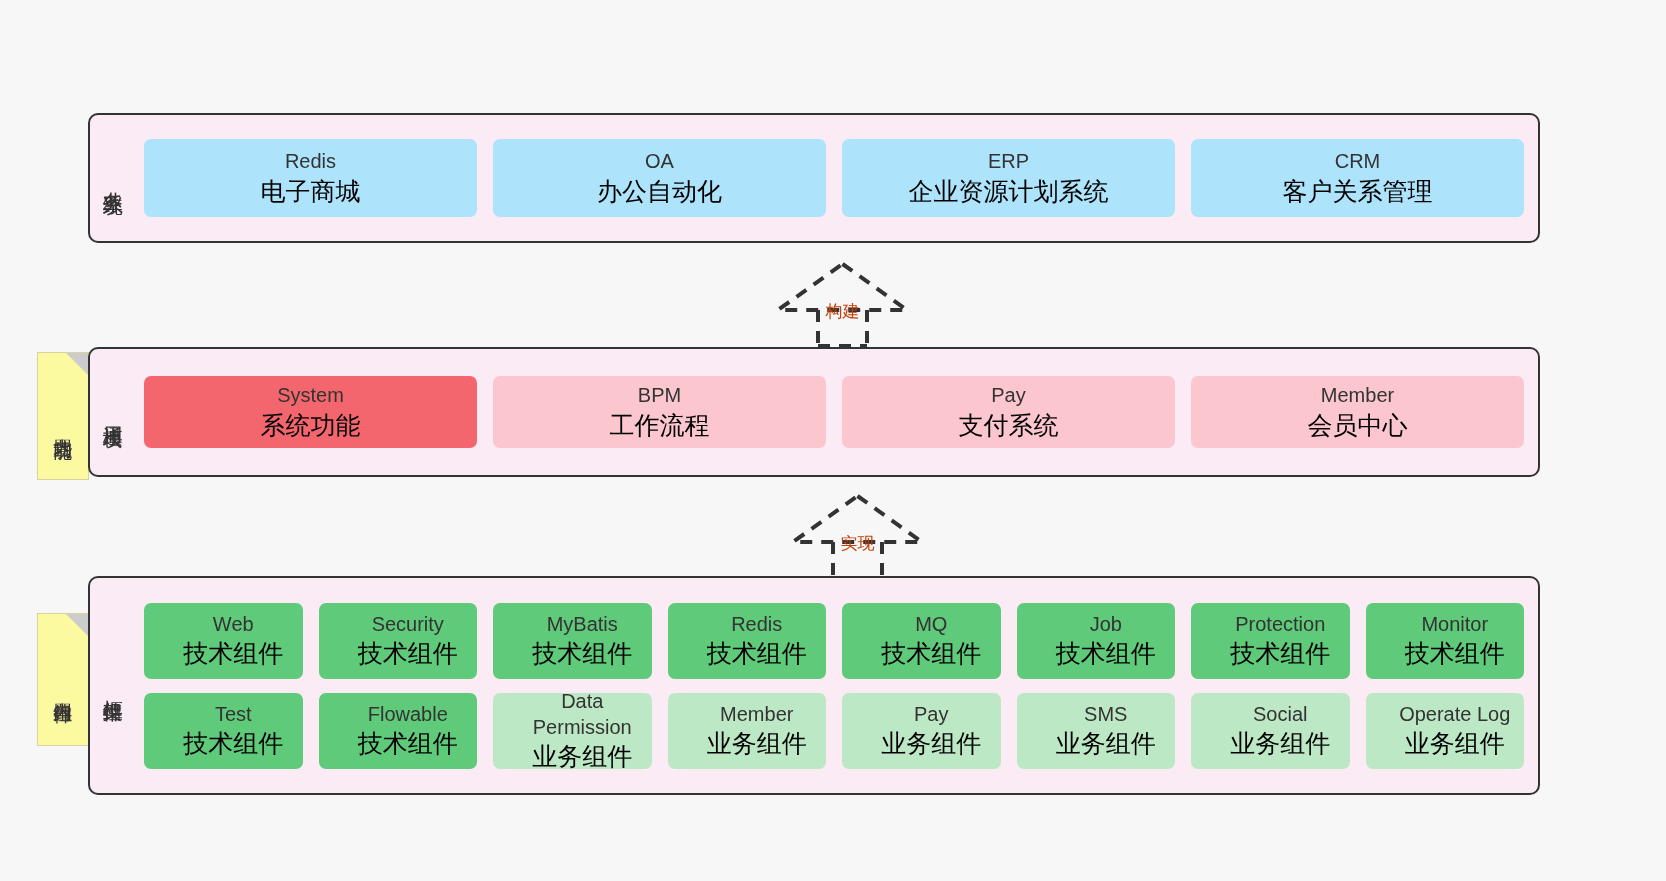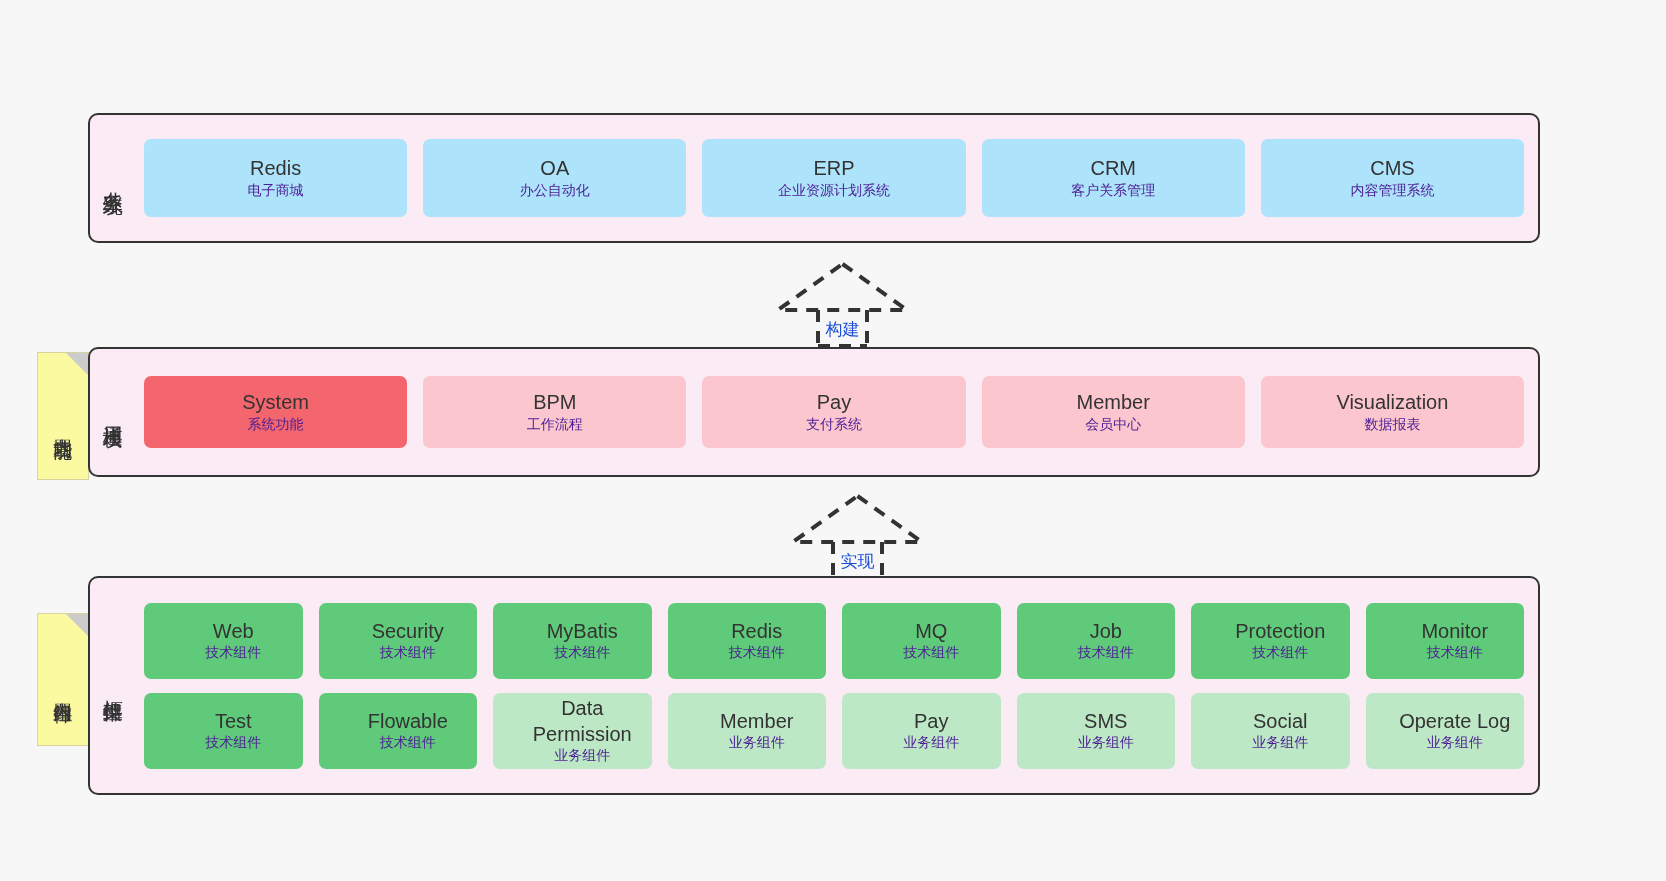--- a/index.html
+++ b/index.html
@@ -78,22 +78,22 @@
     box-sizing: border-box;
     padding: 6px 4px;
     line-height: 1.28;
   }
   .card .en {
     font-size: 20px;
     color: #333333;
     white-space: nowrap;
   }
   .card .cn {
-    font-size: 14px;
-    color: #4c1d95;
+    font-size: 25px;
+    color: #000000;
     white-space: nowrap;
   }
   .card.wrap .en { white-space: normal; }
 
   .card.blue      { background: #ade3fb; }
   .card.red       { background: #f4666d; }
   .card.pink      { background: #fbc6cd; }
   .card.green     { background: #5fca79; }
   .card.lightgreen{ background: #bde8c5; }
 
@@ -136,24 +136,24 @@
   
   .connector {
     position: absolute;
     width: 200px;
     height: 110px;
   }
   .connector svg { display: block; overflow: visible; }
   .connector-label {
     position: absolute;
     left: 0; right: 0;
-    top: 60px;
+    top: 42px;
     text-align: center;
     font-size: 17px;
-    color: #1d4ed8;
+    color: #c2410c;
     pointer-events: none;
     background: transparent;
   }
 </style>
 </head>
 <body>
 
 <div class="canvas">
 
   <div class="layer layer-business" style="left:88px; top:113px; width:1452px; height:130px;">
@@ -169,24 +169,20 @@
           <div class="cn">办公自动化</div>
         </div>
         <div class="card blue">
           <div class="en">ERP</div>
           <div class="cn">企业资源计划系统</div>
         </div>
         <div class="card blue">
           <div class="en">CRM</div>
           <div class="cn">客户关系管理</div>
         </div>
-        <div class="card blue">
-          <div class="en">CMS</div>
-          <div class="cn">内容管理系统</div>
-        </div>
       </div>
     </div>
   </div>
 
   <div class="connector" style="left:755px; top:258px; width:175px; height:90px;">
     <svg width="175" height="90" viewBox="0 0 175 90" fill="none">
 
       <path d="M 87.5 6 L 152 52 L 23 52 Z" stroke="#333333" stroke-width="4" stroke-dasharray="12 9" stroke-linecap="butt" stroke-linejoin="miter" fill="none"></path>
 
       <path d="M 63 52 L 63 90" stroke="#333333" stroke-width="4" stroke-dasharray="12 9" fill="none"></path>
@@ -212,24 +208,20 @@
           <div class="en">BPM</div>
           <div class="cn">工作流程</div>
         </div>
         <div class="card pink">
           <div class="en">Pay</div>
           <div class="cn">支付系统</div>
         </div>
         <div class="card pink">
           <div class="en">Member</div>
           <div class="cn">会员中心</div>
-        </div>
-        <div class="card pink">
-          <div class="en">Visualization</div>
-          <div class="cn">数据报表</div>
         </div>
       </div>
     </div>
   </div>
 
   <div class="connector" style="left:770px; top:490px; width:175px; height:90px;">
     <svg width="175" height="90" viewBox="0 0 175 90" fill="none">
       <path d="M 87.5 6 L 152 52 L 23 52 Z" stroke="#333333" stroke-width="4" stroke-dasharray="12 9" stroke-linecap="butt" stroke-linejoin="miter" fill="none"></path>
       <path d="M 63 52 L 63 90" stroke="#333333" stroke-width="4" stroke-dasharray="12 9" fill="none"></path>
       <path d="M 112 52 L 112 90" stroke="#333333" stroke-width="4" stroke-dasharray="12 9" fill="none"></path>

